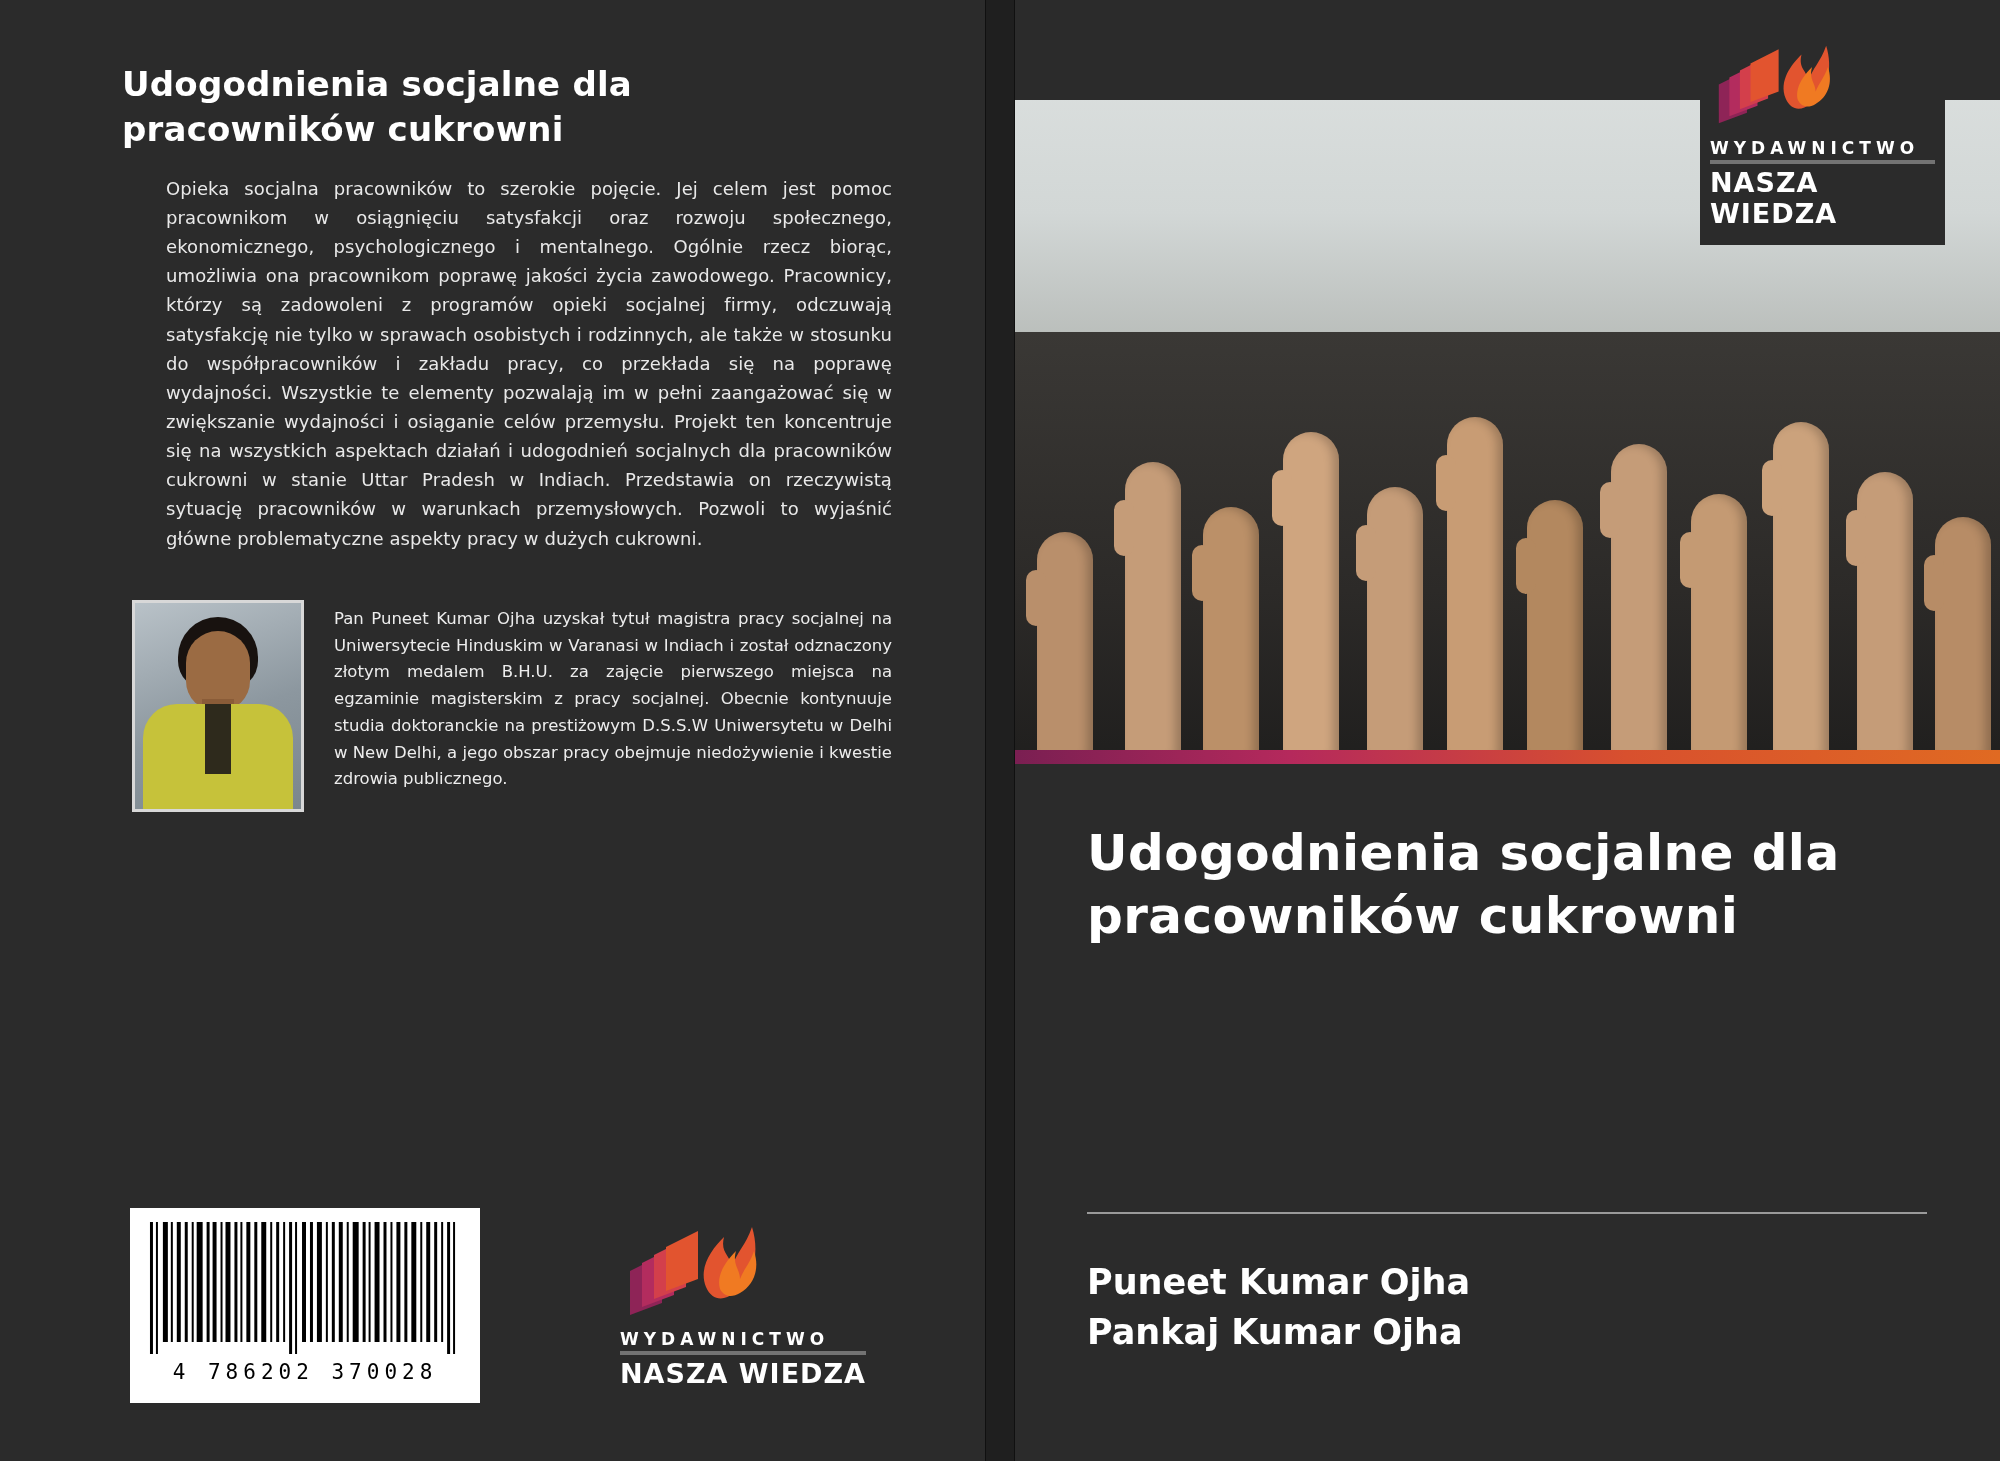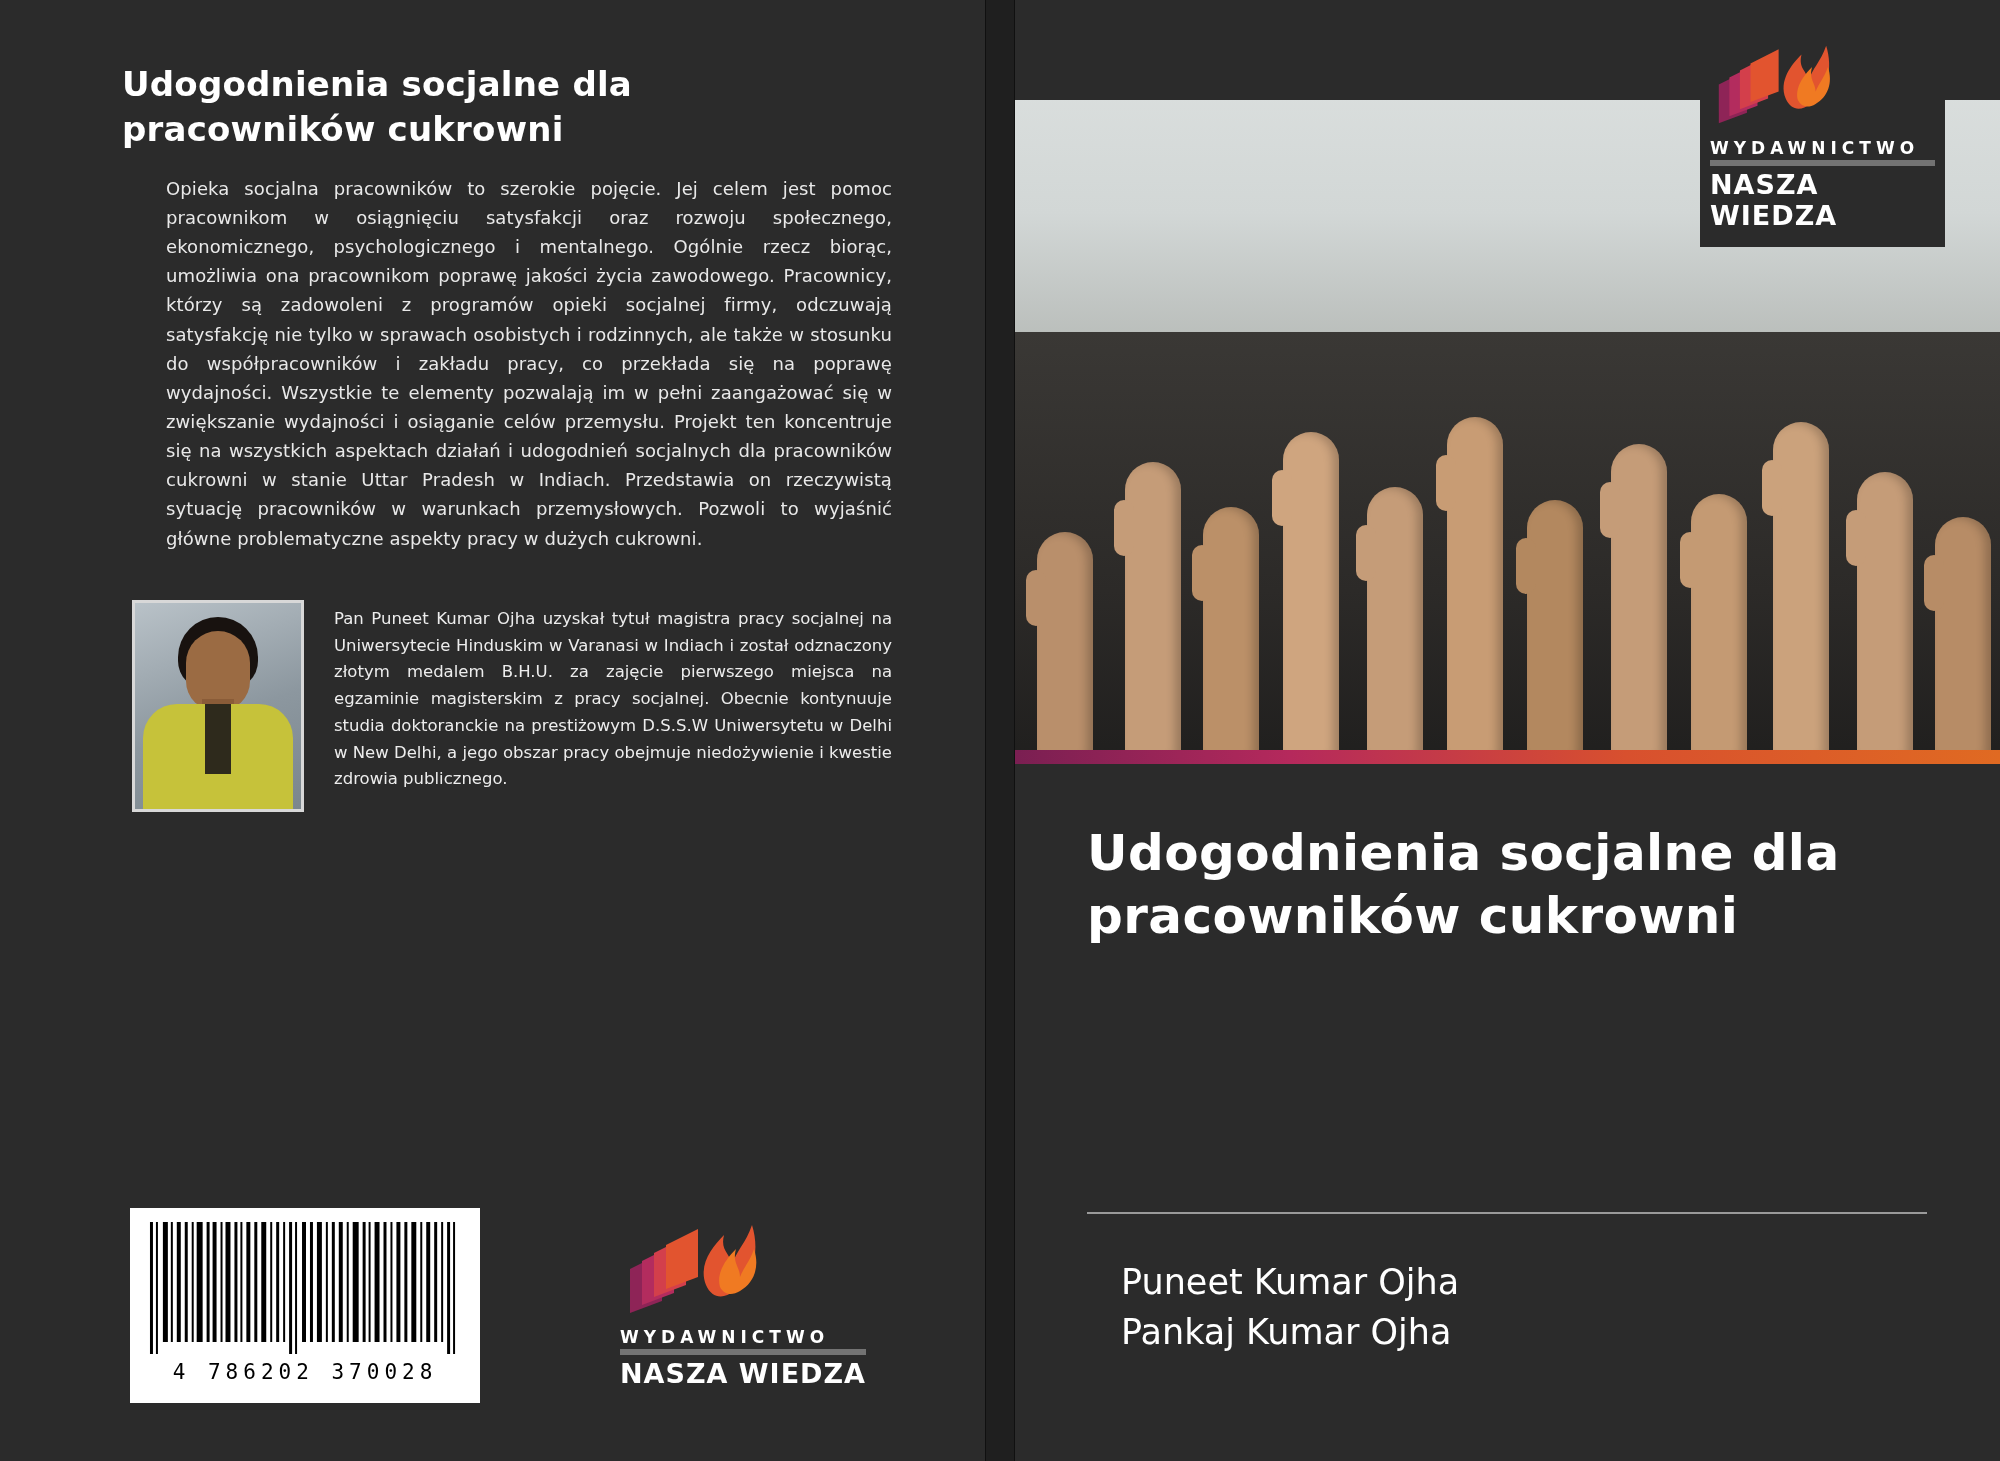--- a/index.html
+++ b/index.html
@@ -131,21 +131,21 @@
     letter-spacing: 5px;
     font-weight: 600;
     margin-top: 10px;
   }
   .pub-name {
     color: #ffffff;
     font-size: 27px;
     font-weight: bold;
     letter-spacing: 1px;
     line-height: 1.15;
-    border-top: 6px solid #737373;
+    border-top: 4px solid #737373;
     padding-top: 3px;
     margin-top: 2px;
   }
   .pub-logo-back {
     position: absolute;
     left: 620px;
     bottom: 72px;
     width: 260px;
   }
 
@@ -238,23 +238,22 @@
     height: 2px;
     background: #9a9a9a;
   }
   .authors {
     position: absolute;
     left: 72px;
     top: 1258px;
     width: 840px;
     color: #ffffff;
     font-size: 35px;
-    font-weight: normal;
+    font-weight: bold;
     line-height: 1.42;
-    margin-left: 34px;
   }
 </style>
 </head>
 <body>
 
 <div class="cover-wrap">
 
   <div class="back-cover">
 
     <div class="back-inner">

